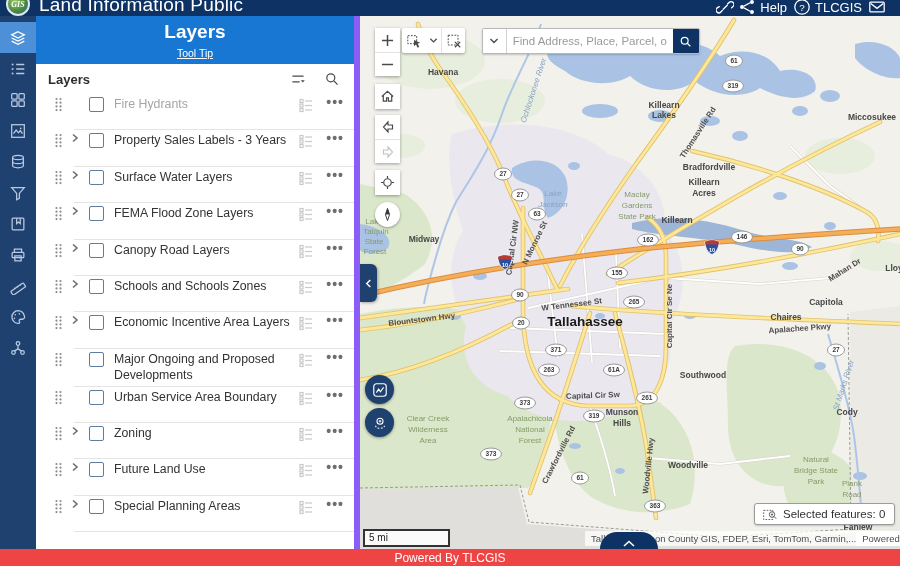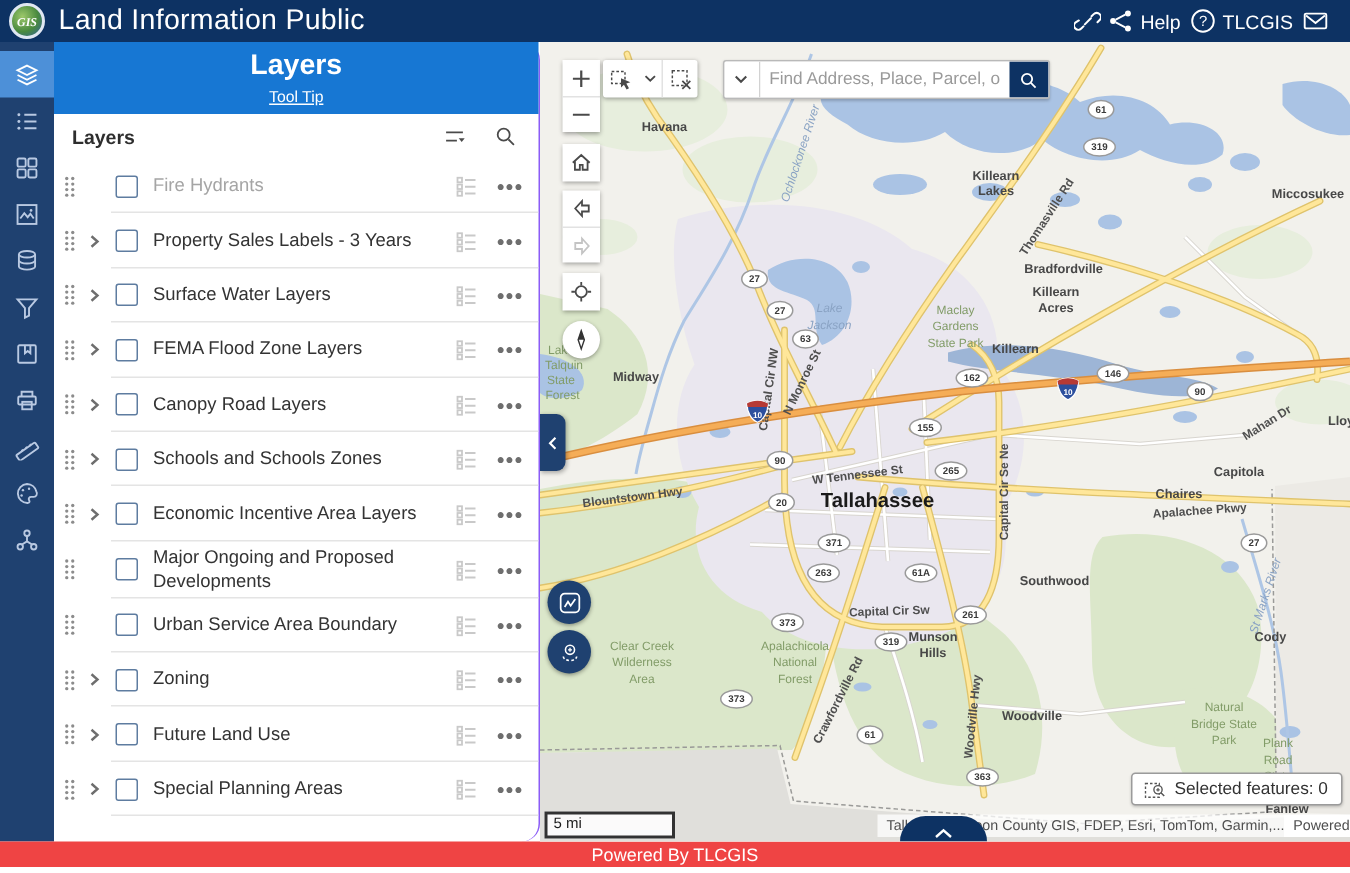--- a/index.html
+++ b/index.html
@@ -1,47 +1,47 @@
 <!DOCTYPE html>
 <html><head>
 <meta charset="utf-8">
 <style>
   * { margin:0; padding:0; box-sizing:border-box; }
   html,body { font-family:"Liberation Sans", sans-serif; }
   .app { width:900px; height:582px; display:flex; flex-direction:column; overflow:hidden; background:#fff; position:relative; }
 
   
-  .hdr { height:28px; background:#0d3263; display:flex; align-items:center; padding-left:6px; color:#fff; flex:0 0 auto; }
+  .hdr { height:16px; background:#0d3263; display:flex; align-items:flex-end; padding-left:6px; color:#fff; flex:0 0 auto; }
   .logo { width:24px; height:24px; border-radius:50%; background:radial-gradient(circle at 35% 35%, #9cc86a, #4a8a3f 55%, #2e5fa3); border:2px solid #dfe7f2; display:flex; align-items:center; justify-content:center; font-size:8px; font-weight:bold; font-style:italic; font-family:"Liberation Serif",serif; color:#fff; flex:0 0 auto; }
   .hdr-title { font-size:19px; font-weight:normal; margin-left:9px; letter-spacing:.2px; }
   .hdr-right { margin-left:auto; display:flex; align-items:center; gap:4px; padding-right:14px; font-size:13px; }
   .hdr-ico { width:18px; height:18px; display:inline-flex; }
   .hdr-item { display:flex; align-items:center; gap:6px; cursor:pointer; }
 
   
   .bodyrow { display:flex; height:533px; flex:0 0 auto; }
 
   
   .rail { width:36px; background:#1f4170; display:flex; flex-direction:column; align-items:center; padding-top:6px; flex:0 0 auto; }
   .rail-item { width:36px; height:31px; display:flex; align-items:center; justify-content:center; cursor:pointer; }
   .rail-item svg { width:18px; height:18px; stroke:#b9c9e2; fill:none; stroke-width:1.4; }
   .rail-item.active { background:#4d90d8; }
   .rail-item.active svg { stroke:#fff; }
 
   
-  .panel { width:324px; background:#fff; display:flex; flex-direction:column; flex:0 0 auto; border-right:1px solid #8b5cf6;border-radius:12px; }
+  .panel { width:324px; background:#fff; display:flex; flex-direction:column; flex:0 0 auto; border-right:6px solid #8b5cf6; }
   .panel-hdr { height:48px; background:#1777d3; color:#fff; text-align:center; padding-top:5px; flex:0 0 auto; }
   .panel-hdr .t { font-size:19px; font-weight:bold; line-height:22px; }
   .panel-hdr .tt { font-size:10.5px; text-decoration:underline; cursor:pointer; display:inline-block; margin-top:1px; }
   .list-hdr { height:30px; display:flex; align-items:center; padding:0 14px 0 12px; flex:0 0 auto; }
   .list-hdr .lt { font-size:13px; font-weight:bold; color:#2e2e2e; flex:1; }
   .list-hdr svg { width:16px; height:16px; stroke:#4a4a4a; fill:none; stroke-width:1.5; cursor:pointer; }
   .list-hdr .gap { width:18px; }
   .rows { flex:1; overflow:hidden; }
-  .row { display:flex; align-items:center; min-height:36.4px; padding:3px 10px 3px 6px; position:relative; }
+  .row { display:flex; align-items:flex-start; min-height:36.4px; padding:3px 10px 3px 18px; position:relative; }
   .row::after { content:""; position:absolute; left:38px; right:0; bottom:0; border-bottom:1px solid #e4e4e4; }
   .drag { width:12px; margin-right:4px; display:flex; flex:0 0 auto; cursor:grab; }
   .chev { width:15px; display:flex; flex:0 0 auto; cursor:pointer; }
   .chev svg { width:10px; height:10px; stroke:#6e6e6e; fill:none; stroke-width:1.6; }
   .row.nochev .chev { visibility:hidden; }
   .cbx { width:15px; height:15px; border:1px solid #5e7ca0; border-radius:2px; background:#fff; margin:0 10px 0 4px; flex:0 0 auto; cursor:pointer; }
   .lbl { flex:1; font-size:12.3px; color:#333; line-height:1.3; padding-right:8px; }
   .row.disabled .lbl { color:#a5a5a5; }
   .legend-ic { width:16px; height:16px; flex:0 0 auto; margin-right:12px; }
   .more { flex:0 0 auto; color:#6e6e6e; font-size:14px; letter-spacing:1px; line-height:10px; cursor:pointer; font-weight:bold; }

